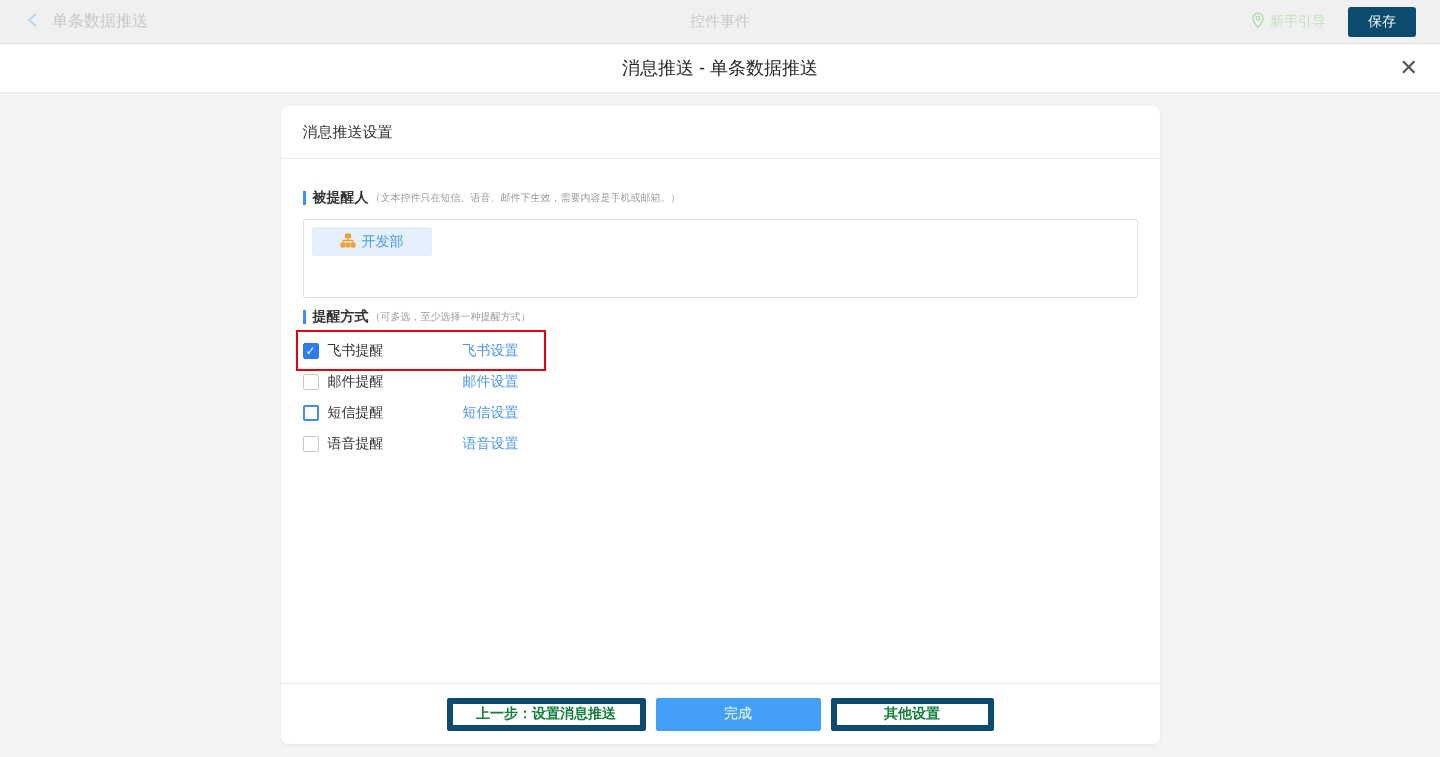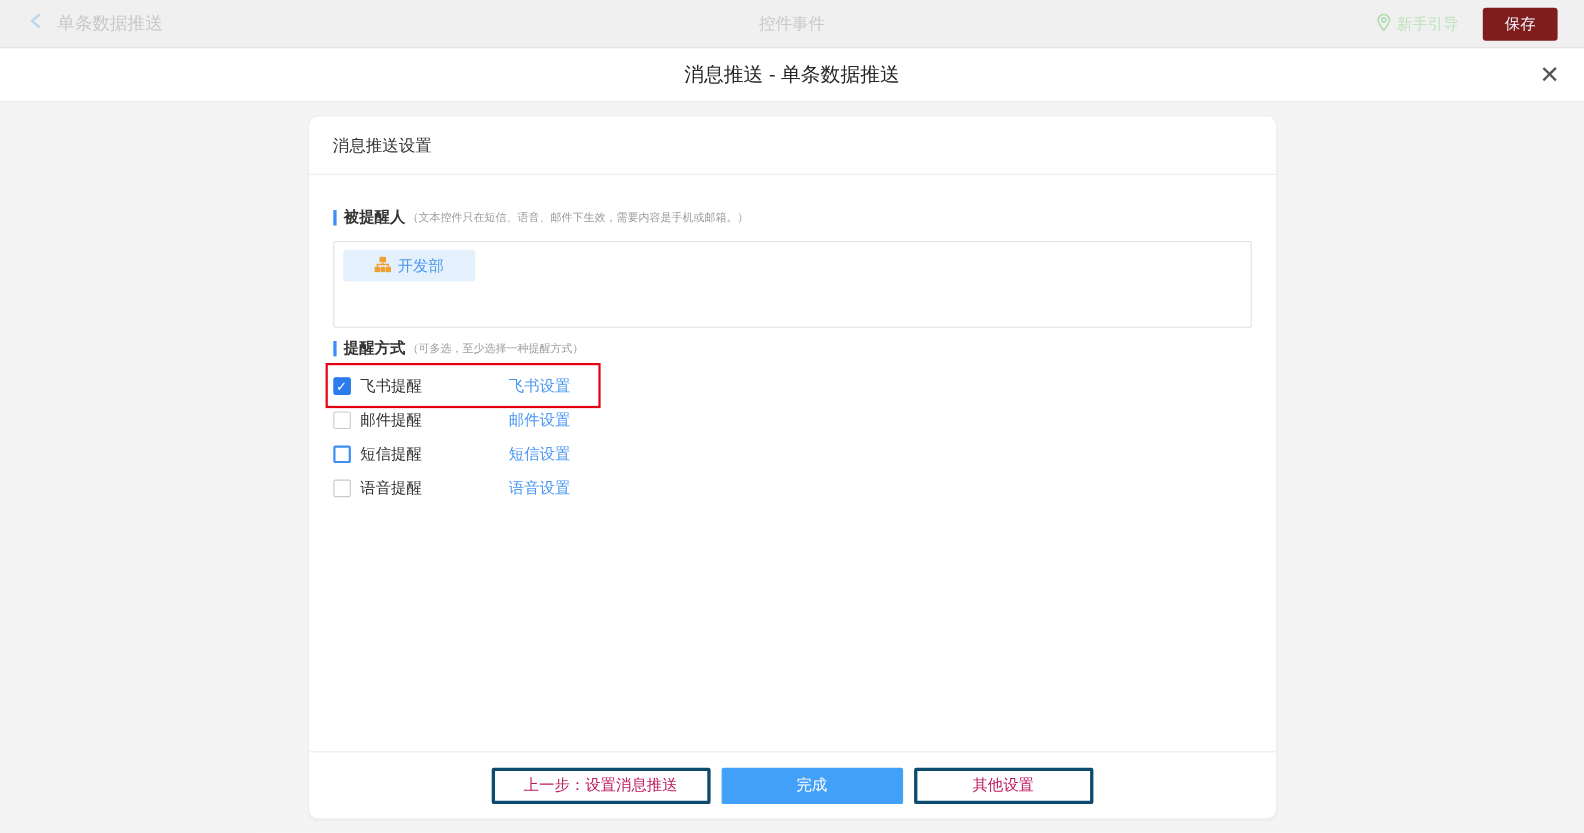--- a/index.html
+++ b/index.html
@@ -20,21 +20,21 @@
   .back-btn { display:flex; align-items:center; cursor:pointer; }
   .app-title { font-size:16px; color:#c8c8c8; }
   .topbar-center {
     position:absolute; left:0; right:0; text-align:center;
     font-size:15px; color:#c9c9c9; pointer-events:none;
   }
   .topbar-right { margin-left:auto; display:flex; align-items:center; gap:22px; z-index:1; }
   .guide { display:flex; align-items:center; gap:5px; font-size:14px; color:#bfe3bf; cursor:pointer; }
   .save-btn {
     width:68px; height:30px; border:none; border-radius:3px;
-    background:#7f1d1d; color:#eef6fd; font-size:14px; cursor:pointer;
+    background:#0c4a6e; color:#eef6fd; font-size:14px; cursor:pointer;
     font-family:inherit;
   }
 
   
   .modal-header {
     height:49px; flex:0 0 49px; background:#fff;
     border-bottom:1px solid #e6e6e6;
     display:flex; align-items:center; justify-content:center; position:relative;
   }
   .modal-title { font-size:18px; color:#262626; }
@@ -98,21 +98,21 @@
   .opt-link { font-size:14px; color:#4a97f2; cursor:pointer; text-decoration:none; }
 
   .card-footer {
     flex:0 0 61px; border-top:1px solid #ebebeb;
     display:flex; align-items:center; justify-content:center; gap:10px;
   }
   .btn {
     height:33px; border-radius:2px; font-size:14px; cursor:pointer;
     font-family:inherit; display:inline-flex; align-items:center; justify-content:center;
   }
-  .btn-plain { background:#fff; border:3px solid #0c4a6e; color:#be185d; }
+  .btn-plain { background:#fff; border:6px solid #0c4a6e; color:#15803d;font-weight:bold; }
   .btn-primary { background:#42a0f8; border:1px solid #42a0f8; color:#fff; }
   .btn-prev { width:199px; }
   .btn-done { width:165px; }
   .btn-other { width:163px; }
 </style>
 </head>
 <body>
 
 <div class="topbar">
   <div class="topbar-left">

